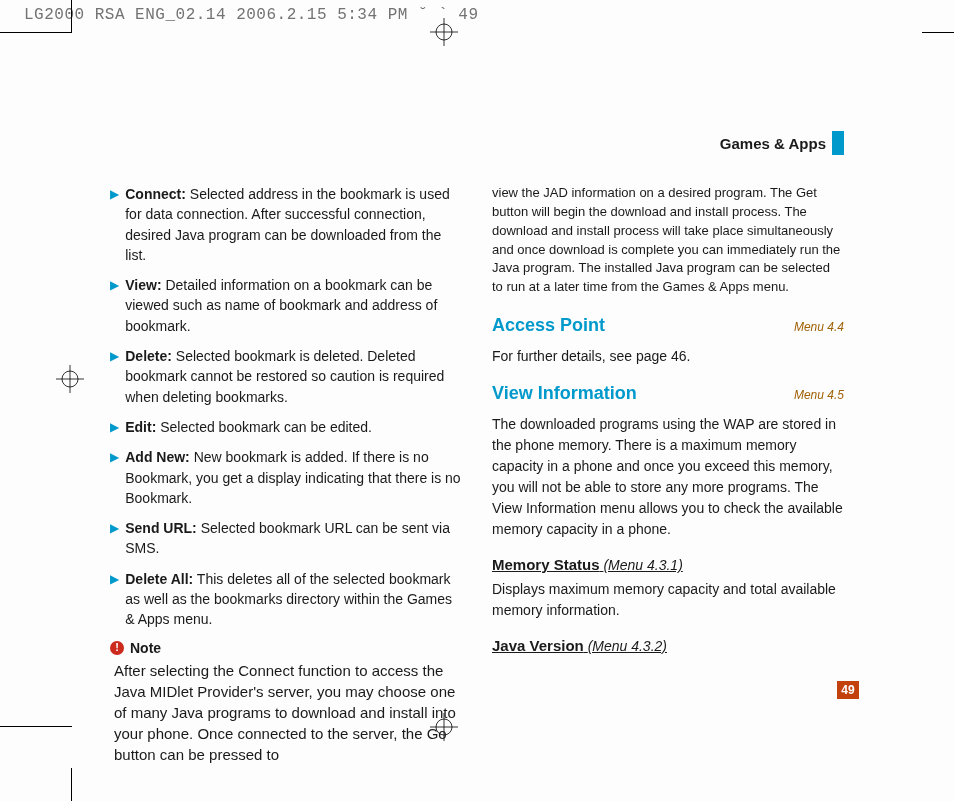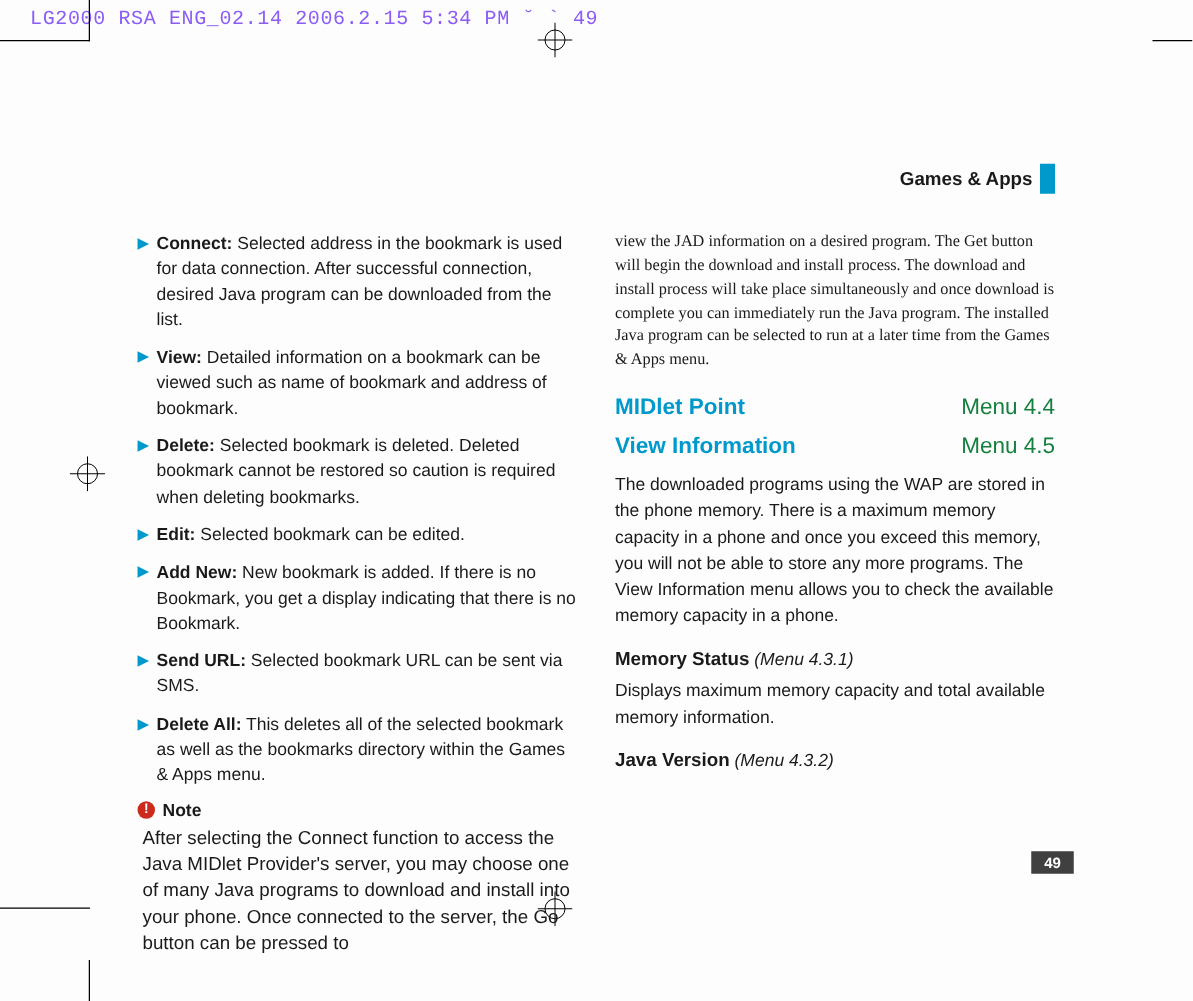--- a/index.html
+++ b/index.html
@@ -11,21 +11,21 @@
       font-size: 14px;
       color: #1a1a1a;
       position: relative;
     }
     .print-header {
       position: absolute;
       top: 6px;
       left: 24px;
       font-family: "Courier New", monospace;
       font-size: 16px;
-      color: #8b5cf6;
+      color: #737373;
       letter-spacing: 0.5px;
     }
     .crop-line-h {
       position: absolute;
       height: 1px;
       background: #000;
     }
     .crop-line-v {
       position: absolute;
       width: 1px;
@@ -121,66 +121,67 @@
     .note-body {
       font-size: 15px;
       line-height: 1.4;
       padding-left: 4px;
     }
 
     .continued {
       font-size: 13px;
       line-height: 1.45;
       margin-bottom: 18px;
-      font-family: Liberation Serif, serif;
     }
 
     .menu-row {
       display: flex;
       justify-content: space-between;
       align-items: baseline;
       margin-bottom: 10px;
       margin-top: 8px;
     }
     .menu-title {
       color: #0099cc;
       font-weight: bold;
       font-size: 18px;
     }
     .menu-ref {
-      color: #15803d;
-      font-size: 18px;
+      color: #a16207;
+      font-style: italic;
+      font-size: 12px;
     }
     .body-text {
       font-size: 14px;
       line-height: 1.5;
       margin-bottom: 16px;
     }
     .sub-row {
       margin-bottom: 6px;
       margin-top: 6px;
+      text-decoration: underline;
     }
     .sub-title {
       font-weight: bold;
       font-size: 15px;
     }
     .sub-ref {
       font-style: italic;
       font-size: 14px;
     }
 
     .page-number {
       position: absolute;
       right: 95px;
       bottom: 102px;
-      background: #404040;
+      background: #c2410c;
       color: #fff;
       font-size: 12px;
       font-weight: bold;
-      width: 34px;
+      width: 22px;
       height: 18px;
       display: flex;
       align-items: center;
       justify-content: center;
       text-align: right;
     }
   </style>
 </head>
 <body>
 
@@ -256,23 +257,24 @@
         <span class="note-label">Note</span>
       </div>
       <div class="note-body">After selecting the Connect function to access the Java MIDlet Provider's server, you may choose one of many Java programs to download and install into your phone. Once connected to the server, the Go button can be pressed to</div>
     </div>
   </div>
 
   <div class="col">
     <div class="continued">view the JAD information on a desired program. The Get button will begin the download and install process. The download and install process will take place simultaneously and once download is complete you can immediately run the Java program. The installed Java program can be selected to run at a later time from the Games &amp; Apps menu.</div>
 
     <div class="menu-row">
-      <span class="menu-title">MIDlet Point</span>
+      <span class="menu-title">Access Point</span>
       <span class="menu-ref">Menu 4.4</span>
     </div>
+    <div class="body-text">For further details, see page 46.</div>
 
     <div class="menu-row">
       <span class="menu-title">View Information</span>
       <span class="menu-ref">Menu 4.5</span>
     </div>
     <div class="body-text">The downloaded programs using the WAP are stored in the phone memory. There is a maximum memory capacity in a phone and once you exceed this memory, you will not be able to store any more programs. The View Information menu allows you to check the available memory capacity in a phone.</div>
 
     <div class="sub-row">
       <span class="sub-title">Memory Status</span>
       <span class="sub-ref">(Menu 4.3.1)</span>

